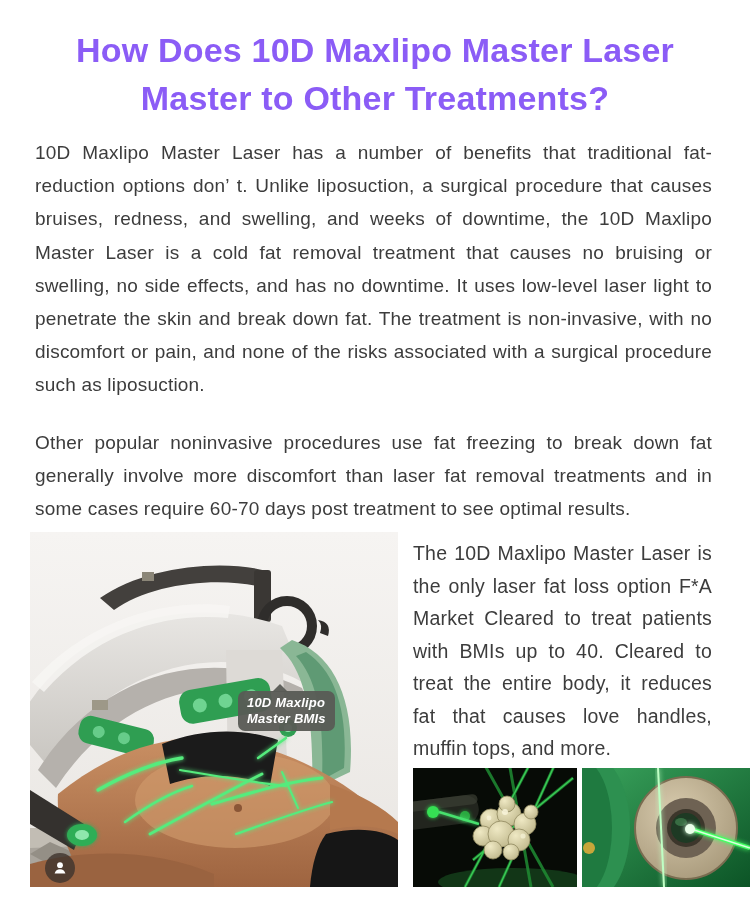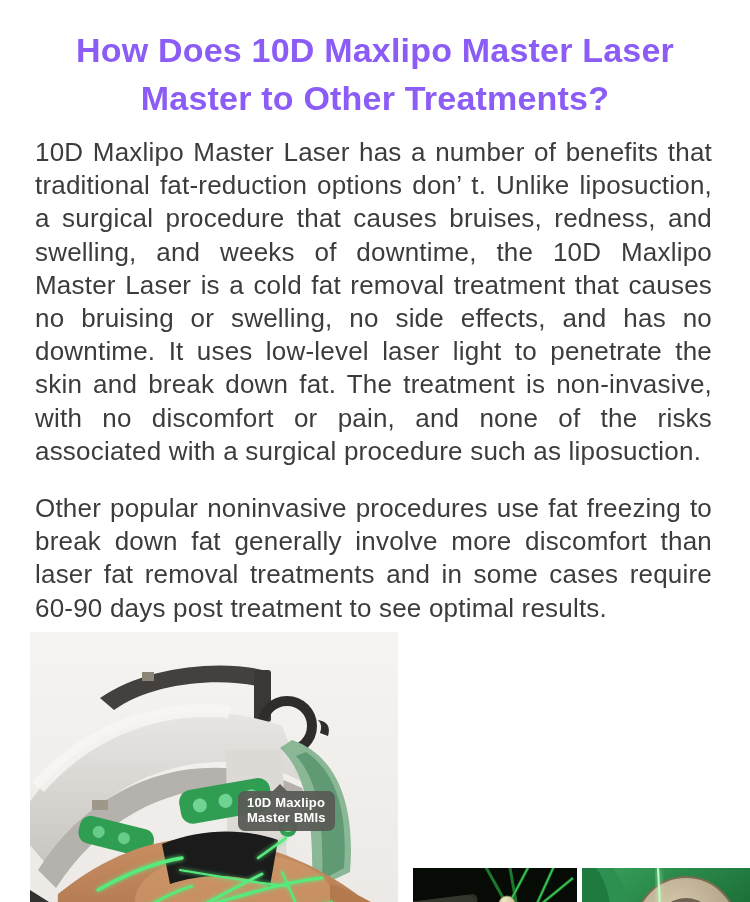--- a/index.html
+++ b/index.html
@@ -20,21 +20,21 @@
     line-height:48px;
     font-weight:bold;
     color:#8b5cf6;
     letter-spacing:0.2px;
   }
   .title span{display:block;}
 
   
   .para{
     margin:14px 38px 0 35px;
-    font-size:26px;
+    font-size:19px;
     line-height:33.2px;
     color:#3c3c3c;
     text-align:justify;
     text-justify:inter-word;
     letter-spacing:0.2px;
   }
   .para.second{margin-top:24px;}
 
   
   .media{
@@ -42,20 +42,21 @@
     display:flex;
     gap:15px;
     height:355px;
   }
   .main-photo{
     position:relative;
     width:368px;height:355px;
     flex:0 0 368px;
     overflow:hidden;
     background:#404040;
+    font-style:italic;
   }
   .main-photo svg{display:block;}
 
   .machine-label{
     position:absolute;
     left:208px;top:159px;
     background:rgba(88,91,85,0.95);
     color:#ffffff;
     font-size:13px;
     font-weight:bold;
@@ -116,21 +117,21 @@
 
 <div class="page">
 
   <h1 class="title">
     <span>How Does 10D Maxlipo Master Laser</span>
     <span>Master to Other Treatments?</span>
   </h1>
 
   <p class="para">10D Maxlipo Master Laser has a number of benefits that traditional fat-reduction options don’ t. Unlike liposuction, a surgical procedure that causes bruises, redness, and swelling, and weeks of downtime, the 10D Maxlipo Master Laser is a cold fat removal treatment that causes no bruising or swelling, no side effects, and has no downtime. It uses low-level laser light to penetrate the skin and break down fat. The treatment is non-invasive, with no discomfort or pain, and none of the risks associated with a surgical procedure such as liposuction.</p>
 
-  <p class="para second">Other popular noninvasive procedures use fat freezing to break down fat generally involve more discomfort than laser fat removal treatments and in some cases require 60-90 days post treatment to see optimal results.</p>
+  <p class="para second">Other popular noninvasive procedures use fat freezing to break down fat generally involve more discomfort than laser fat removal treatments and in some cases require 60-70 days post treatment to see optimal results.</p>
 
   <div class="media">
 
     <div class="main-photo">
       <svg width="368" height="355" viewBox="0 0 368 355" xmlns="http://www.w3.org/2000/svg">
         <defs>
           <linearGradient id="bgGrad" x1="0" y1="0" x2="0" y2="1">
             <stop offset="0" stop-color="#f6f4f2"></stop>
             <stop offset="1" stop-color="#e9e6e2"></stop>
           </linearGradient>
@@ -222,20 +223,21 @@
 
       <div class="avatar-badge">
         <svg width="16" height="16" viewBox="0 0 16 16">
           <circle cx="8" cy="5.2" r="2.9" fill="#ffffff"></circle>
           <path d="M 2.6,13.6 C 3.2,10.6 5.4,9.2 8,9.2 C 10.6,9.2 12.8,10.6 13.4,13.6 Z" fill="#ffffff"></path>
         </svg>
       </div>
     </div>
 
     <div class="right-col">
+      <p class="para3">The 10D Maxlipo Master Laser is the only laser fat loss option F*A Market Cleared to treat patients with BMIs up to 40. Cleared to treat the entire body, it reduces fat that causes love handles, muffin tops, and more.</p>
 
       <div class="thumbs">
 
         <div class="thumb one">
           <svg width="164" height="119" viewBox="0 0 164 119" xmlns="http://www.w3.org/2000/svg">
             <defs>
               <filter id="glow2" x="-50%" y="-50%" width="200%" height="200%">
                 <feGaussianBlur stdDeviation="2" result="b"></feGaussianBlur>
                 <feMerge>
                     <feMergeNode in="b"></feMergeNode>

